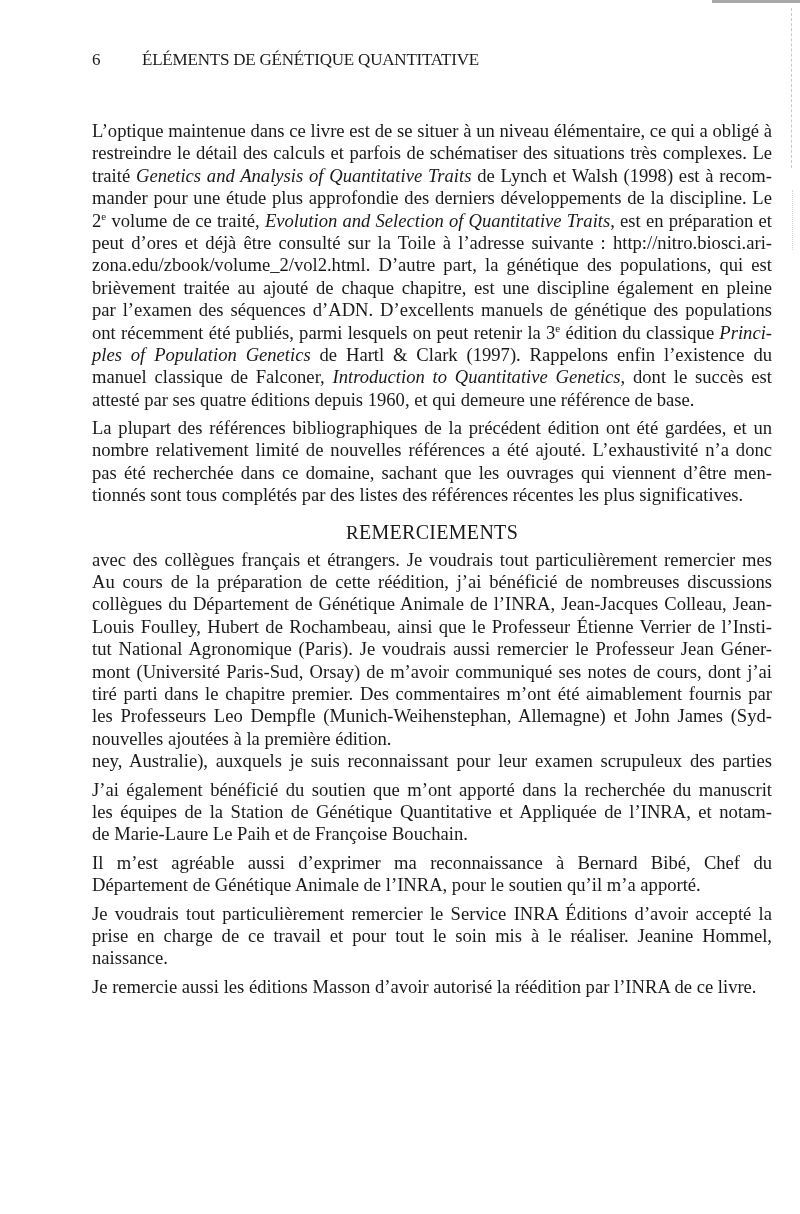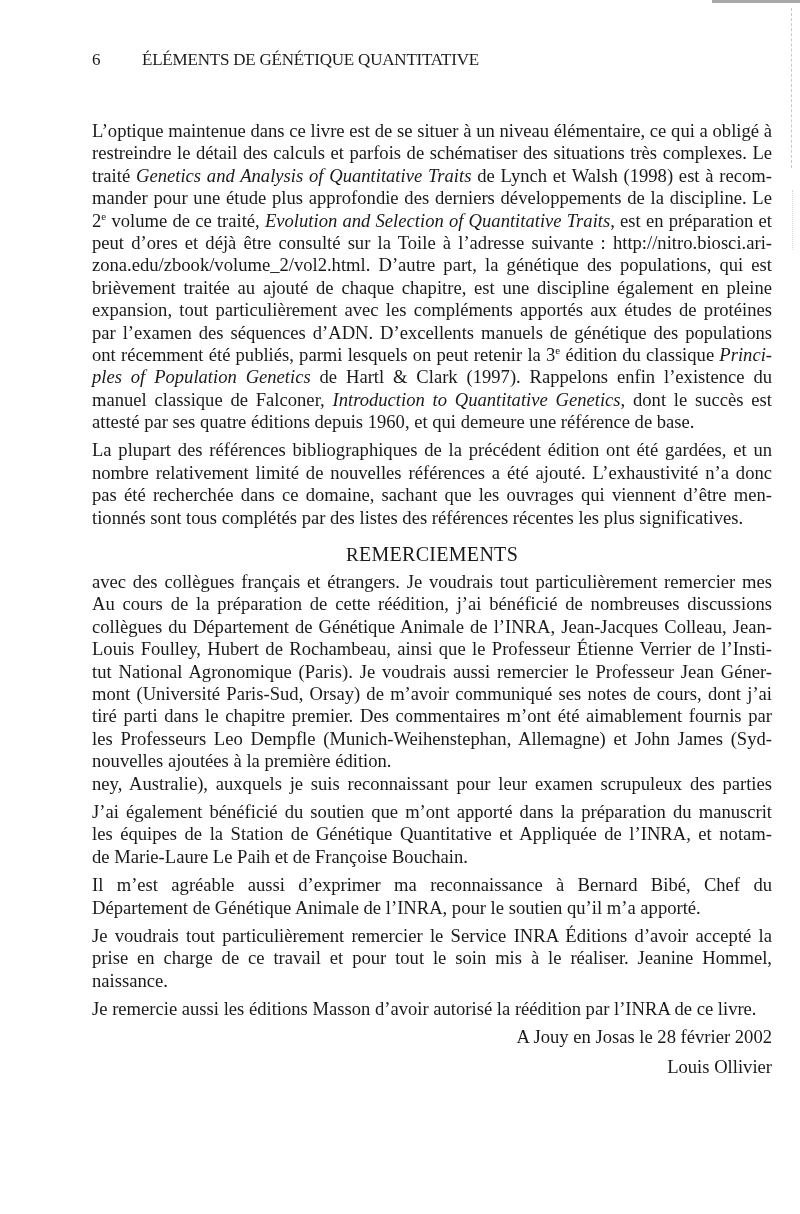--- a/index.html
+++ b/index.html
@@ -55,23 +55,20 @@
           <span class="j">2<sup>e</sup> volume de ce traité, <i>Evolution and Selection of Quantitative Traits</i>, est en préparation et</span>
         </span>
         <span class="line">
           <span class="j">peut d’ores et déjà être consulté sur la Toile à l’adresse suivante : http://nitro.biosci.ari-</span>
         </span>
         <span class="line">
           <span class="j">zona.edu/zbook/volume_2/vol2.html. D’autre part, la génétique des populations, qui est</span>
         </span>
         <span class="line">
           <span class="j">brièvement traitée au ajouté de chaque chapitre, est une discipline également en pleine</span>
-        </span>
-        <span class="line">
-          <span class="j">expansion, tout particulièrement avec les compléments apportés aux études de protéines</span>
         </span>
         <span class="line">
           <span class="j">par l’examen des séquences d’ADN. D’excellents manuels de génétique des populations</span>
         </span>
         <span class="line">
           <span class="j">ont récemment été publiés, parmi lesquels on peut retenir la 3<sup>e</sup> édition du classique <i>Princi-</i></span>
         </span>
         <span class="line">
           <span class="j"><i>ples of Population Genetics</i> de Hartl &amp; Clark (1997). Rappelons enfin l’existence du</span>
         </span>
@@ -126,21 +123,21 @@
         </span>
         <span class="line last">
           <span class="j">nouvelles ajoutées à la première édition.</span>
         </span>
         <span class="line">
           <span class="j">ney, Australie), auxquels je suis reconnaissant pour leur examen scrupuleux des parties</span>
         </span>
       </div>
       <div class="para">
         <span class="line">
-          <span class="j">J’ai également bénéficié du soutien que m’ont apporté dans la préparation du manuscrit</span>
+          <span class="j">J’ai également bénéficié du soutien que m’ont apporté dans la recherchée du manuscrit</span>
         </span>
         <span class="line">
           <span class="j">les équipes de la Station de Génétique Quantitative et Appliquée de l’INRA, et notam-</span>
         </span>
         <span class="line last">
           <span class="j">de Marie-Laure Le Paih et de Françoise Bouchain.</span>
         </span>
       </div>
       <div class="para">
         <span class="line">
@@ -160,17 +157,13 @@
         <span class="line last">
           <span class="j">naissance.</span>
         </span>
       </div>
       <div class="para">
         <span class="line last">
           <span class="j">Je remercie aussi les éditions Masson d’avoir autorisé la réédition par l’INRA de ce livre.</span>
         </span>
       </div>
     </div>
-  <div class="sig">
-    <span class="right">A Jouy en Josas le 28 février 2002</span>
-    <span class="right" style="margin-top:7px">Louis Ollivier</span>
-  </div>
 </div>
 
 </body></html>

